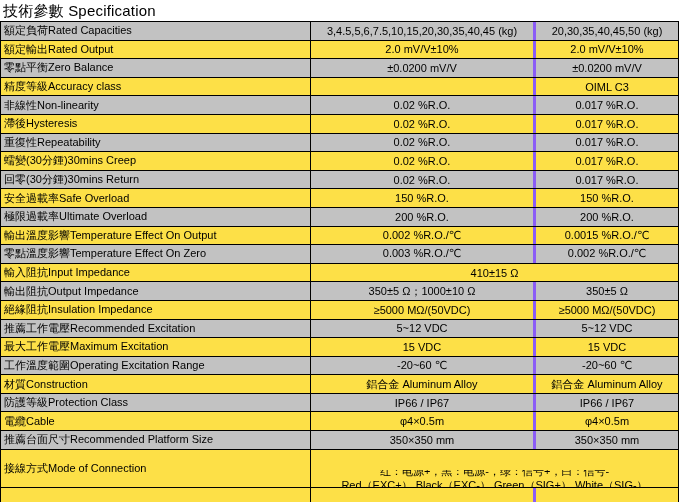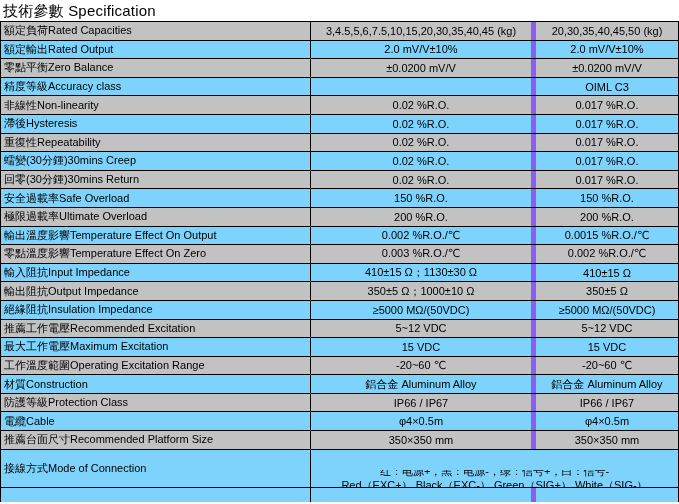--- a/index.html
+++ b/index.html
@@ -26,40 +26,40 @@
     box-sizing: border-box;
     border-top: 1px solid #000;
     border-left: 1px solid #000;
     border-right: 1px solid #000;
   }
   .row {
     display: flex;
     height: 18.6px;
     box-sizing: border-box;
     border-bottom: 1px solid #000;
-    background: #7dd3fc;
+    background: #fde047;
   }
   .row.shaded { background: var(--shade, #c2c2c2); }
   .cell {
     box-sizing: border-box;
     display: flex;
     align-items: center;
     overflow: hidden;
     font-size: 11px;
     white-space: nowrap;
   }
   .cell.label {
     width: 310px;
     padding-left: 3px;
     border-right: 1px solid #000;
     justify-content: flex-start;
   }
   .cell.v1 {
     width: 225px;
-    border-right: 5px solid #8b5cf6;
+    border-right: 3px solid #8b5cf6;
     justify-content: center;
     text-align: right;
   }
   .cell.v2 {
     flex: 1;
     justify-content: center;
   }
   .row.conn { height: 38px; }
   .cell.conn-values {
     flex: 1;
@@ -141,21 +141,20 @@
     <div class="cell v1">0.002 %R.O./℃</div>
     <div class="cell v2">0.0015 %R.O./℃</div>
   </div>
       <div class="row shaded">
     <div class="cell label">零點溫度影響Temperature Effect On Zero</div>
     <div class="cell v1">0.003 %R.O./℃</div>
     <div class="cell v2">0.002 %R.O./℃</div>
   </div>
       <div class="row">
     <div class="cell label">輸入阻抗Input Impedance</div>
-    <div class="cell v1">410±15 Ω；1130±30 Ω</div>
     <div class="cell v2">410±15 Ω</div>
   </div>
       <div class="row shaded">
     <div class="cell label">輸出阻抗Output Impedance</div>
     <div class="cell v1">350±5 Ω；1000±10 Ω</div>
     <div class="cell v2">350±5 Ω</div>
   </div>
       <div class="row">
     <div class="cell label">絕緣阻抗Insulation Impedance</div>
     <div class="cell v1">≥5000 MΩ/(50VDC)</div>

